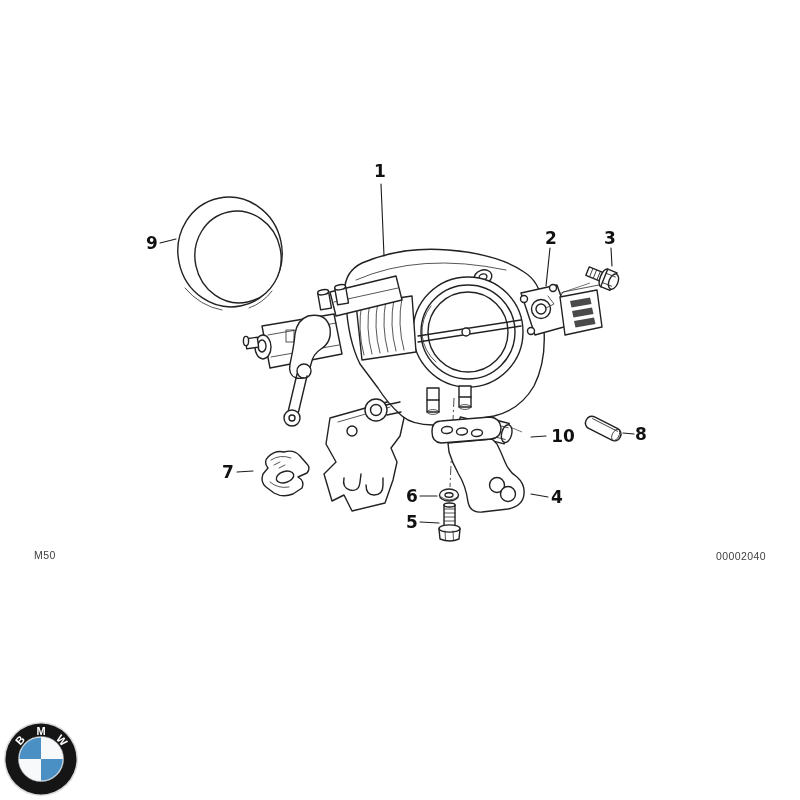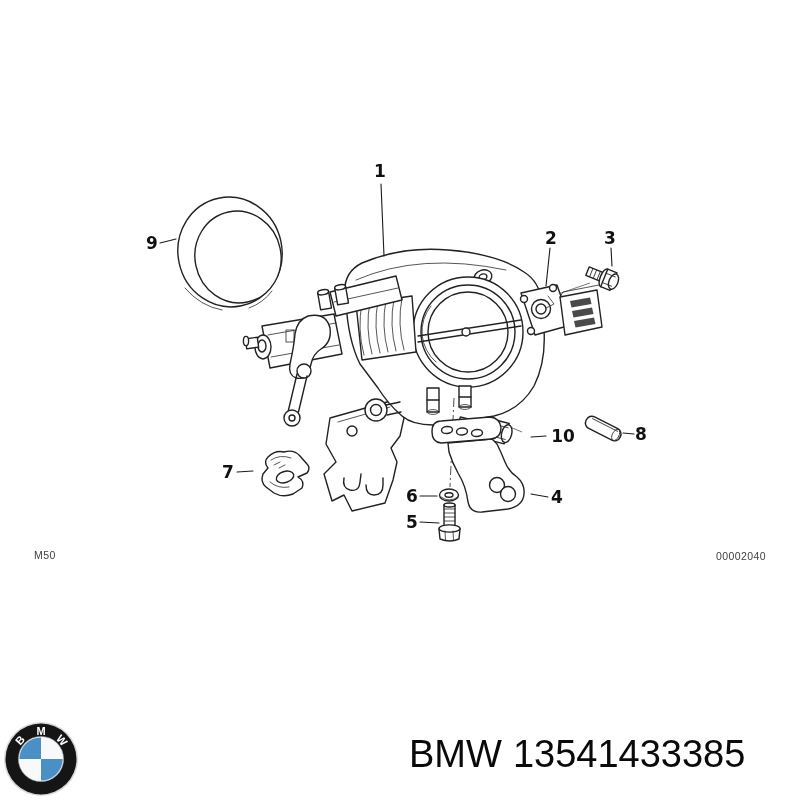--- a/index.html
+++ b/index.html
@@ -255,17 +255,14 @@
       <path d="M 38,38 L 16.4,38 A 21.6,21.6 0 0 1 38,16.4 Z" fill="#4a90c4"></path>
       <path d="M 38,38 L 38,16.4 A 21.6,21.6 0 0 1 59.6,38 Z" fill="#f7f9fa"></path>
       <path d="M 38,38 L 59.6,38 A 21.6,21.6 0 0 1 38,59.6 Z" fill="#4a90c4"></path>
       <path d="M 38,38 L 38,59.6 A 21.6,21.6 0 0 1 16.4,38 Z" fill="#f7f9fa"></path>
       <text class="roundel-letter" x="38" y="13.8" transform="rotate(-48 38 38)">B</text>
       <text class="roundel-letter" x="38" y="13.8">M</text>
       <text class="roundel-letter" x="38" y="13.8" transform="rotate(48 38 38)">W</text>
     </svg>
   </div>
 
-  <div class="footer-text">
-    <span>BMW</span><span class="num">13541433385</span>
-  </div>
 
 </div>
 
 </body></html>

